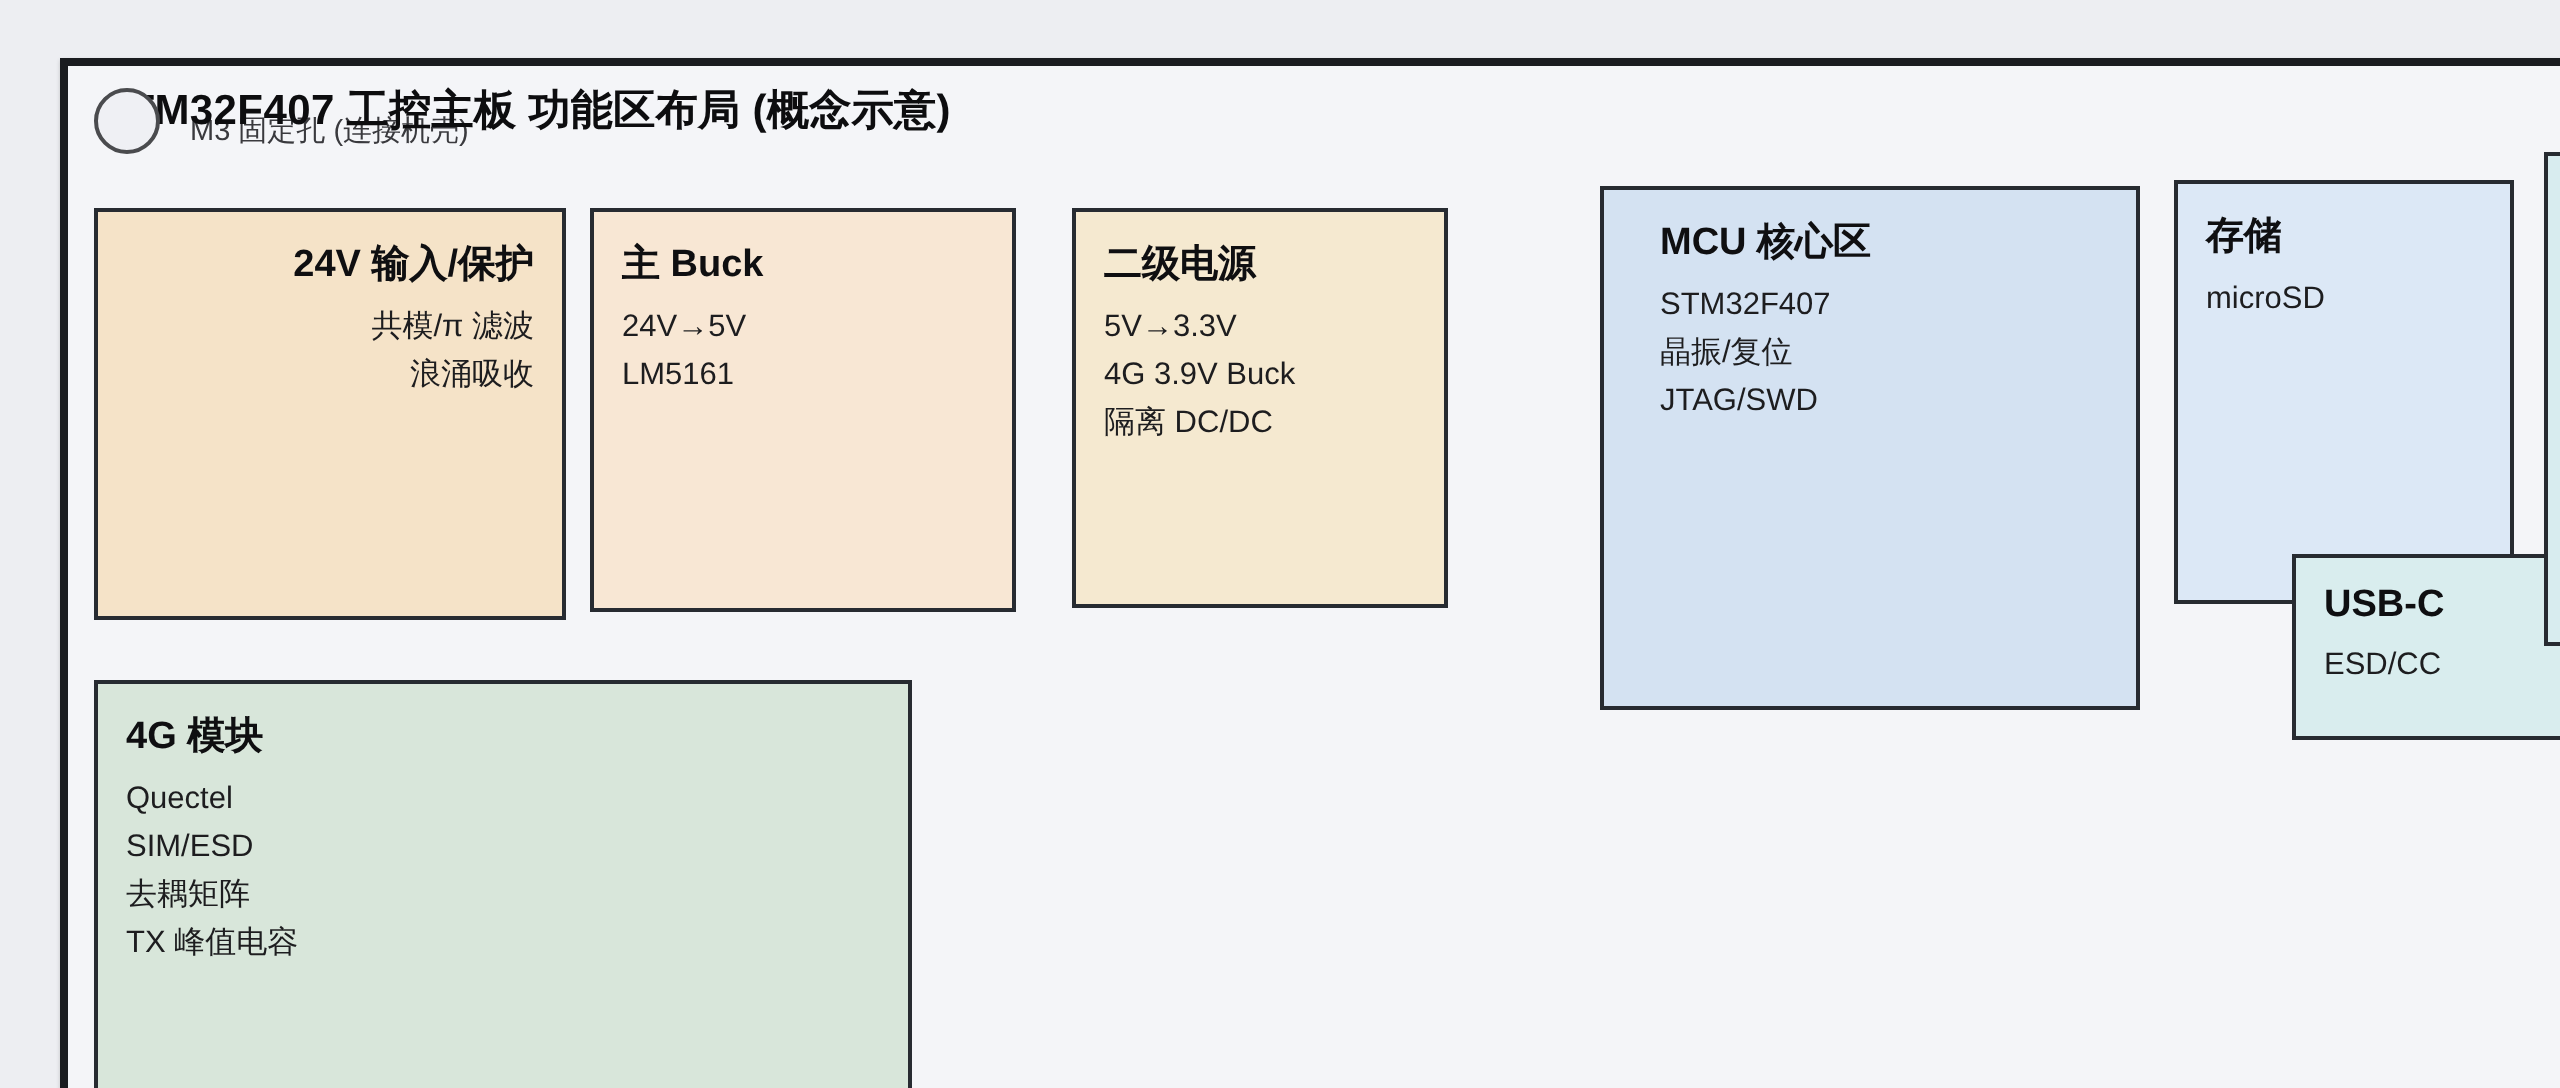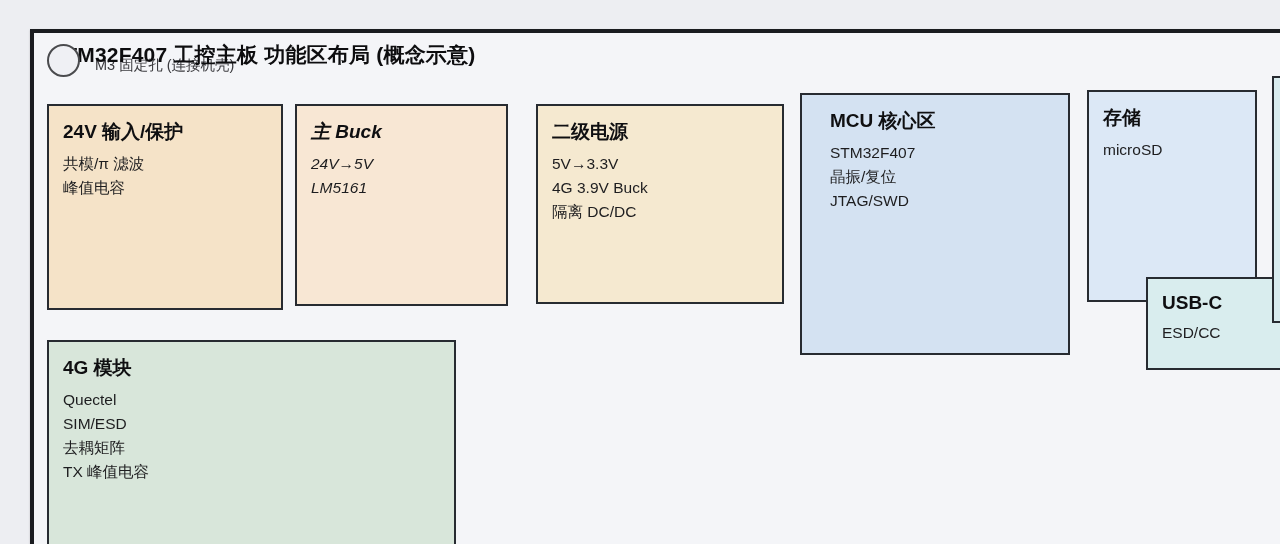--- a/index.html
+++ b/index.html
@@ -78,43 +78,43 @@
     white-space: nowrap;
   }
   .block-line {
     font-size: 15.5px;
     line-height: 24px;
     color: #1d1d1f;
     white-space: nowrap;
   }
 
   .b0 { left: 47px;   top: 104px; width: 236px; height: 206px; }
-  .b1 { left: 295px;  top: 104px; width: 213px; height: 202px; font-style: italic; }
-  .b2 { left: 536px;  top: 104px; width: 248px; height: 200px; }
+  .b1 { left: 295px;  top: 104px; width: 213px; height: 202px; }
+  .b2 { left: 536px;  top: 104px; width: 188px; height: 200px; }
   .b3 { left: 800px;  top: 93px;  width: 270px; height: 262px; padding-left: 28px; }
   .b4 { left: 1087px; top: 90px;  width: 170px; height: 212px; }
   .b5 { left: 1146px; top: 277px; width: 168px; height: 93px; }
   .b6 { left: 47px;   top: 340px; width: 409px; height: 232px; }
   .b7 { left: 1272px; top: 76px;  width: 54px;  height: 247px; }
 </style>
 </head>
 <body>
 
 <div class="canvas">
 
   <div class="frame"></div>
 
   <div class="m3-label">M3 固定孔 (连接机壳)</div>
   <h1 class="title">STM32F407 工控主板 功能区布局 (概念示意)</h1>
   <div class="hole"></div>
 
-  <div class="block b0" style="background-color: rgb(245, 227, 200);">
+  <div class="block b0" style="background-color: rgb(245, 227, 200); text-align: right;">
     <div class="block-title">24V 输入/保护</div>
     <div class="block-line">共模/π 滤波</div>
-    <div class="block-line">峰值电容</div>
+    <div class="block-line">浪涌吸收</div>
   </div>
 
   <div class="block b1" style="background-color: rgb(248, 231, 212);">
     <div class="block-title">主 Buck</div>
     <div class="block-line">24V→5V</div>
     <div class="block-line">LM5161</div>
   </div>
 
   <div class="block b2" style="background-color: rgb(245, 233, 208);">
     <div class="block-title">二级电源</div>

